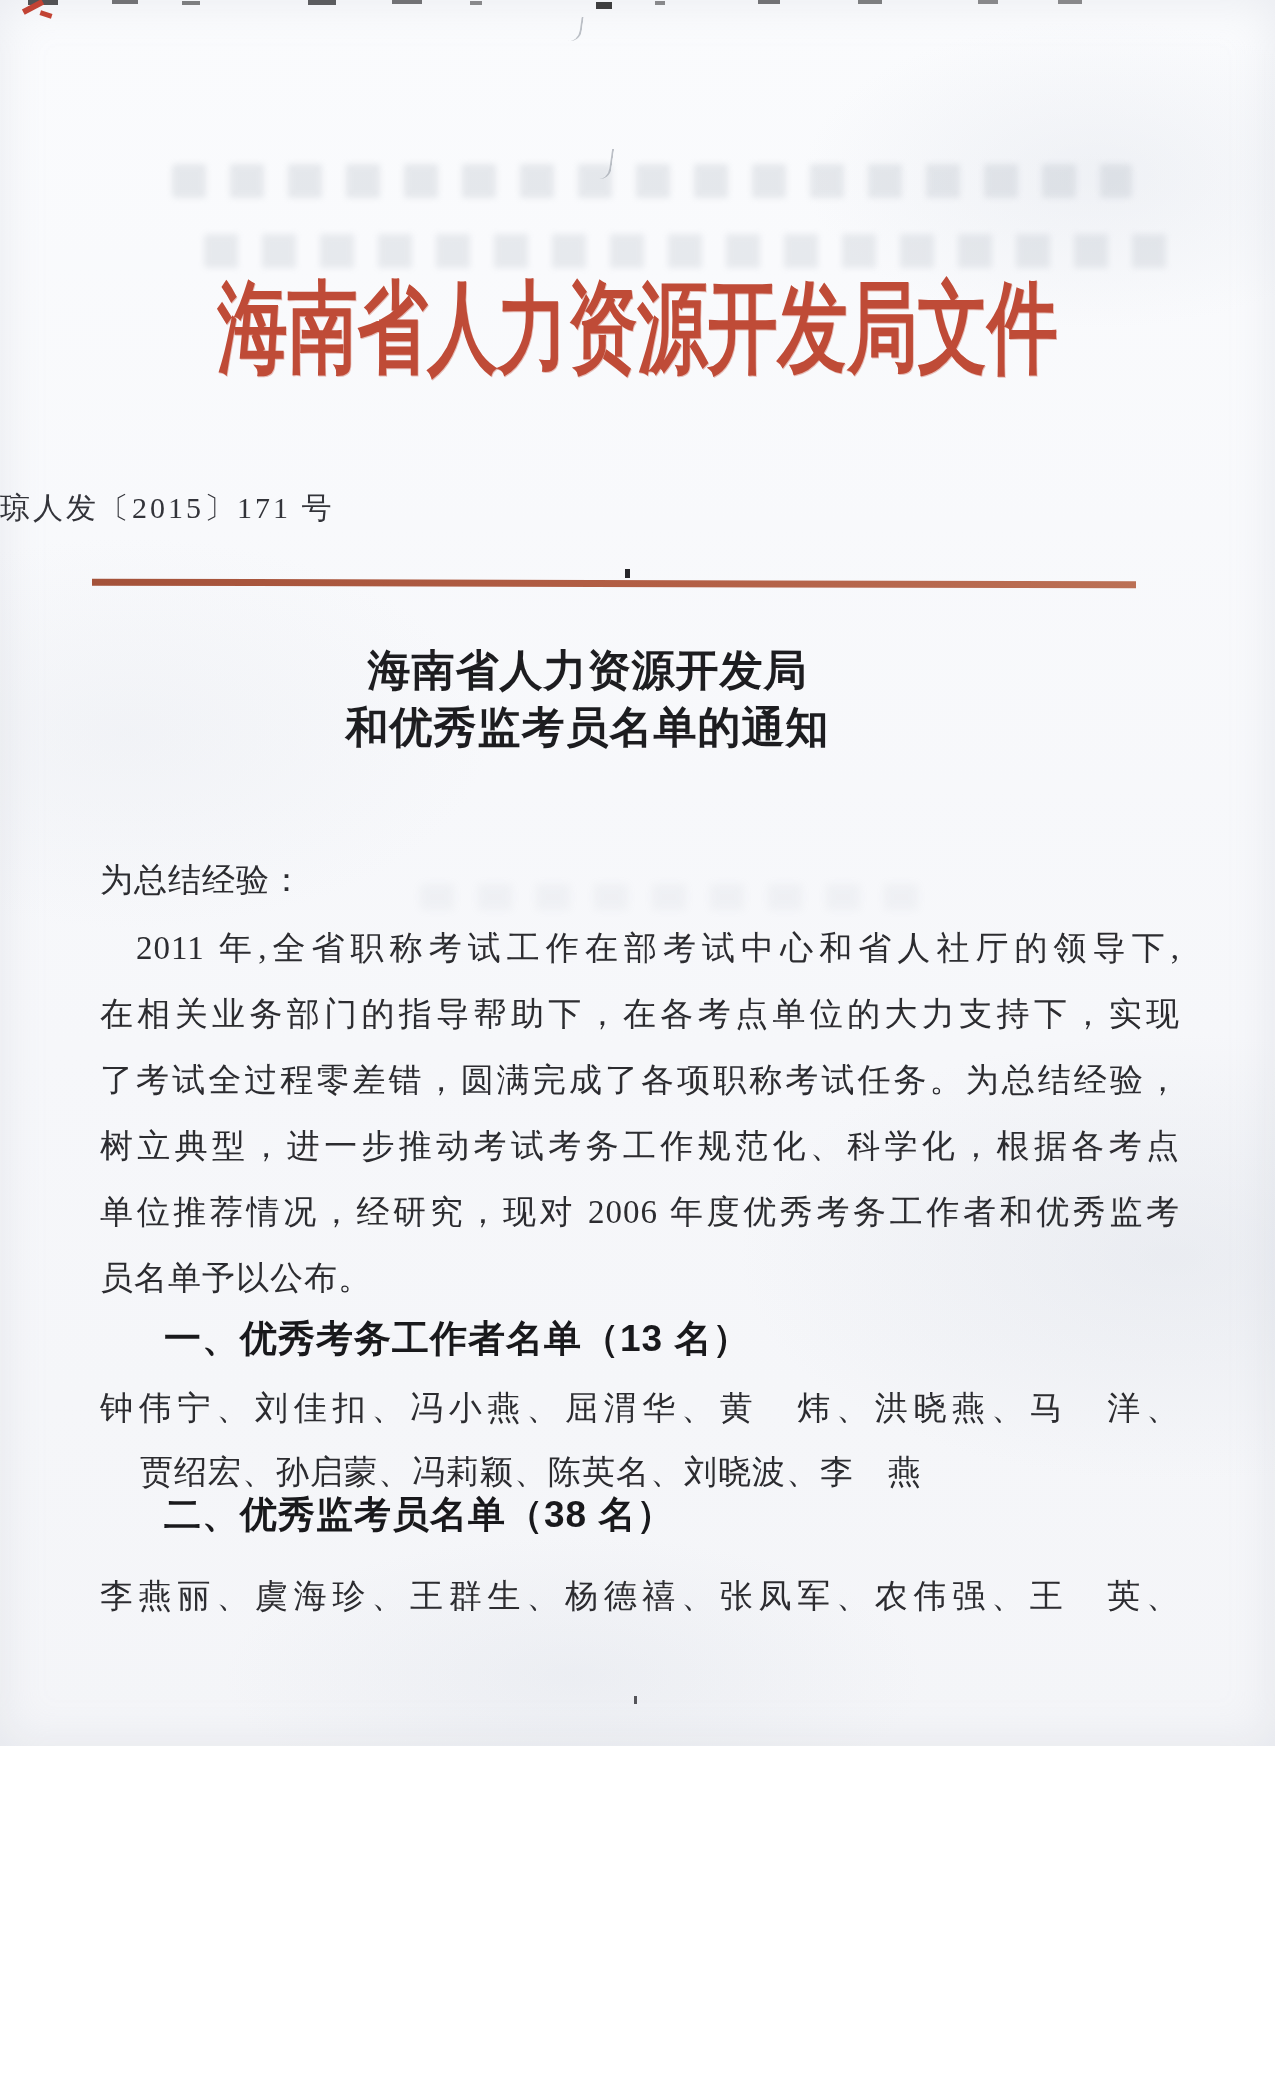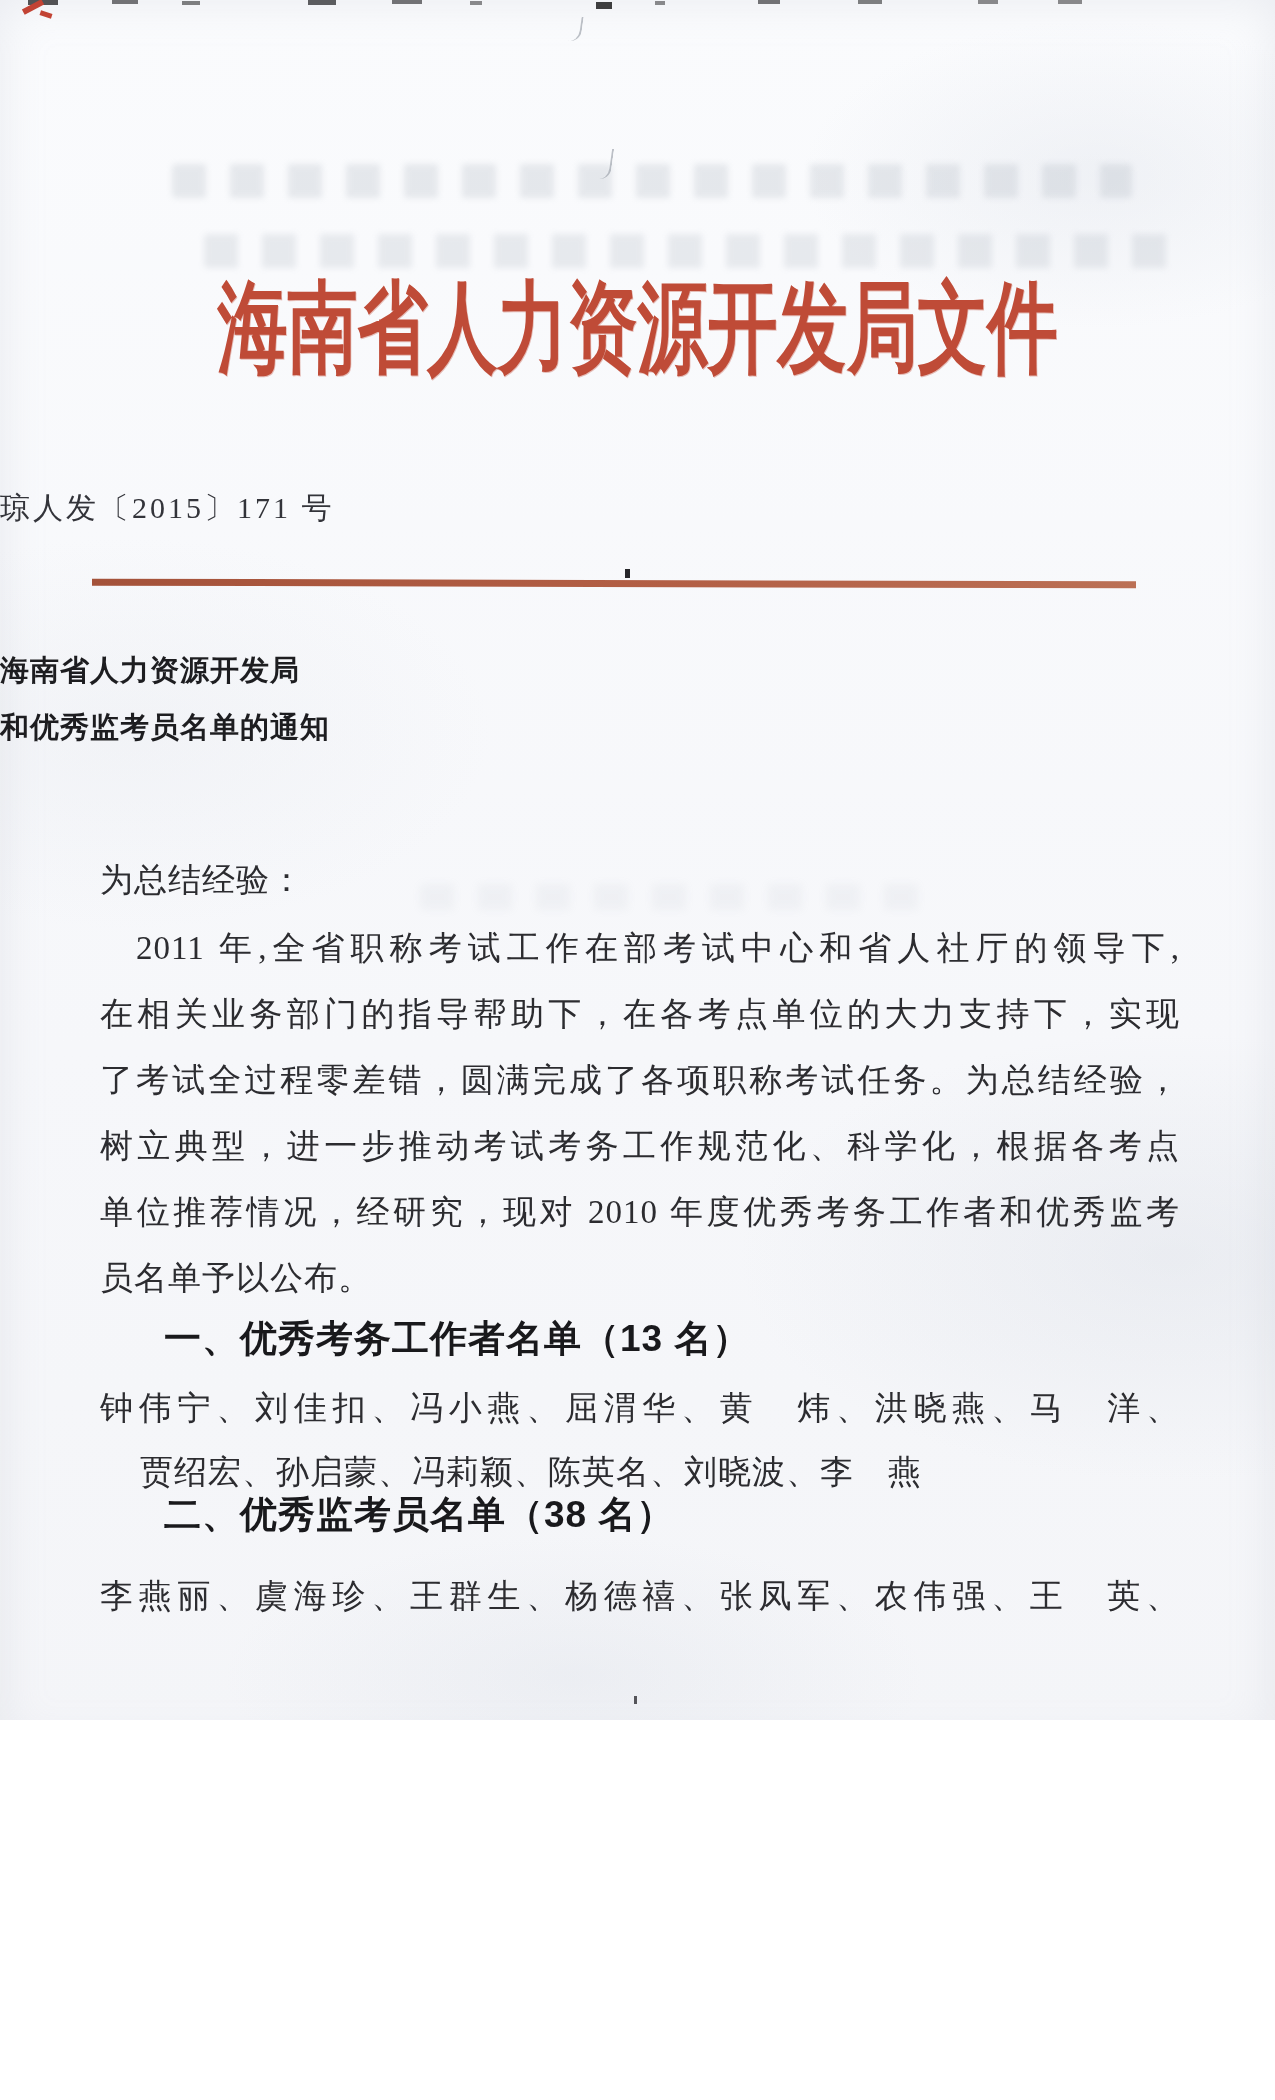--- a/index.html
+++ b/index.html
@@ -1,17 +1,17 @@
 <!DOCTYPE html>
 <html><head>
 <meta charset="utf-8">
 <style>
   html,body { margin:0; padding:0; background:#ffffff; }
   .page {
-    position:relative; width:1275px; height:1720px; background:#a3a3a3;
+    position:relative; width:1275px; height:2100px; background:#a3a3a3;
     overflow:hidden; font-family:"Liberation Serif","DejaVu Serif",serif;
   }
   
   .scan {
     position:absolute; top:0; left:0; width:1275px; height:1746px;
     background:
       radial-gradient(420px 220px at 86% 10%, rgba(214,219,228,.30), transparent 70%),
       radial-gradient(520px 280px at 10% 42%, rgba(220,224,231,.22), transparent 70%),
       radial-gradient(620px 320px at 92% 72%, rgba(210,215,224,.32), transparent 70%),
       radial-gradient(500px 200px at 45% 96%, rgba(214,219,228,.28), transparent 70%),
@@ -50,22 +50,22 @@
     font-size:30px; letter-spacing:3px; color:#33343a;
   }
   .divider {
     position:absolute; top:580px; left:92px; width:1044px; height:7px;
     background:linear-gradient(90deg,#a4523a 0%,#b35f45 55%,#bb7055 100%);
     transform:rotate(.15deg);
   }
   .divider-dot { position:absolute; left:625px; top:569px; width:5px; height:9px; background:#26262a; }
 
   .doc-title {
-    position:absolute; top:642px; left:0; width:1175px; 
-    font-size:29px; font-weight:bold; line-height:57px; color:#1d1d20; letter-spacing:1px;
+    position:absolute; top:642px; left:0; width:1175px; text-align:center;
+    font-size:43px; font-weight:bold; line-height:57px; color:#1d1d20; letter-spacing:1px;
   }
 
   .body-line {
     position:absolute; left:100px; width:1080px; font-size:33px; color:#2c2c30;
     letter-spacing:1px; line-height:44px;
   }
   .just { text-align:justify; text-align-last:justify; }
   .indent { padding-left:36px; width:1044px; }
 
   .salutation { top:858px; }
@@ -125,21 +125,21 @@
       <div>海南省人力资源开发局</div>
       <div>和优秀监考员名单的通知</div>
     </div>
 
     <div class="body-line salutation">为总结经验：</div>
 
     <div class="body-line pl1 just indent">2011 年,全省职称考试工作在部考试中心和省人社厅的领导下,</div>
     <div class="body-line pl2 just">在相关业务部门的指导帮助下，在各考点单位的大力支持下，实现</div>
     <div class="body-line pl3 just">了考试全过程零差错，圆满完成了各项职称考试任务。为总结经验，</div>
     <div class="body-line pl4 just">树立典型，进一步推动考试考务工作规范化、科学化，根据各考点</div>
-    <div class="body-line pl5 just">单位推荐情况，经研究，现对 2010 年度优秀考务工作者和优秀监考</div>
+    <div class="body-line pl5 just">单位推荐情况，经研究，现对 2006 年度优秀考务工作者和优秀监考</div>
     <div class="body-line pl6">员名单予以公布。</div>
 
     <div class="sec-heading h1">一、优秀考务工作者名单（13 名）</div>
     <div class="body-line nl1 just">钟伟宁、刘佳扣、冯小燕、屈渭华、黄　炜、洪晓燕、马　洋、</div>
     <div class="body-line nl2">贾绍宏、孙启蒙、冯莉颖、陈英名、刘晓波、李　燕</div>
 
     <div class="sec-heading h2">二、优秀监考员名单（38 名）</div>
     <div class="body-line nl3 just">李燕丽、虞海珍、王群生、杨德禧、张凤军、农伟强、王　英、</div>
 
   </div>

